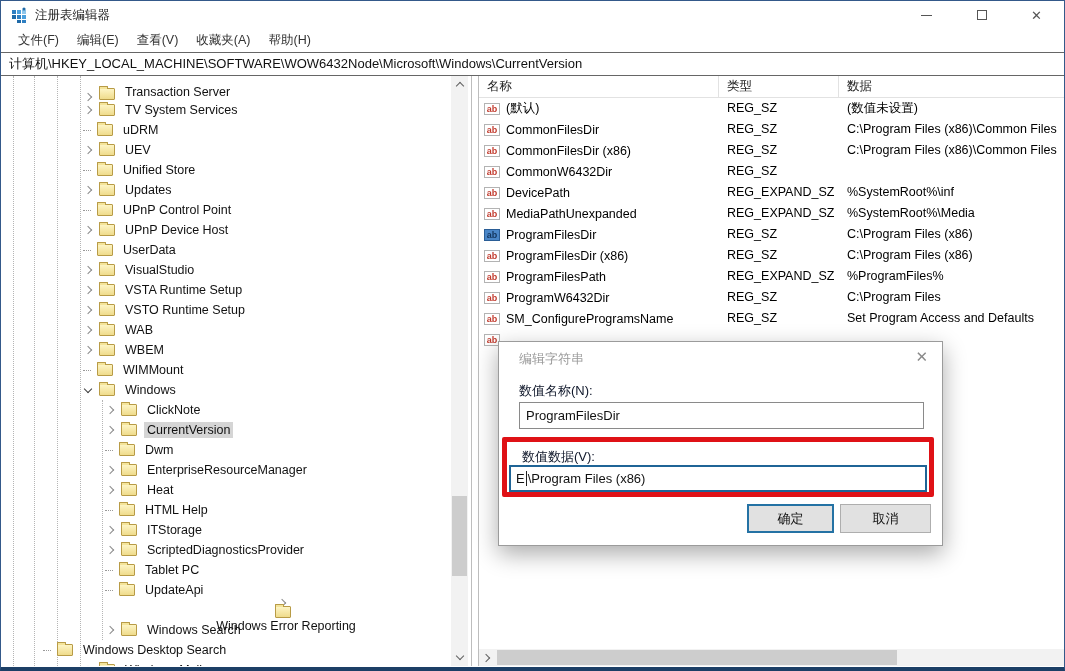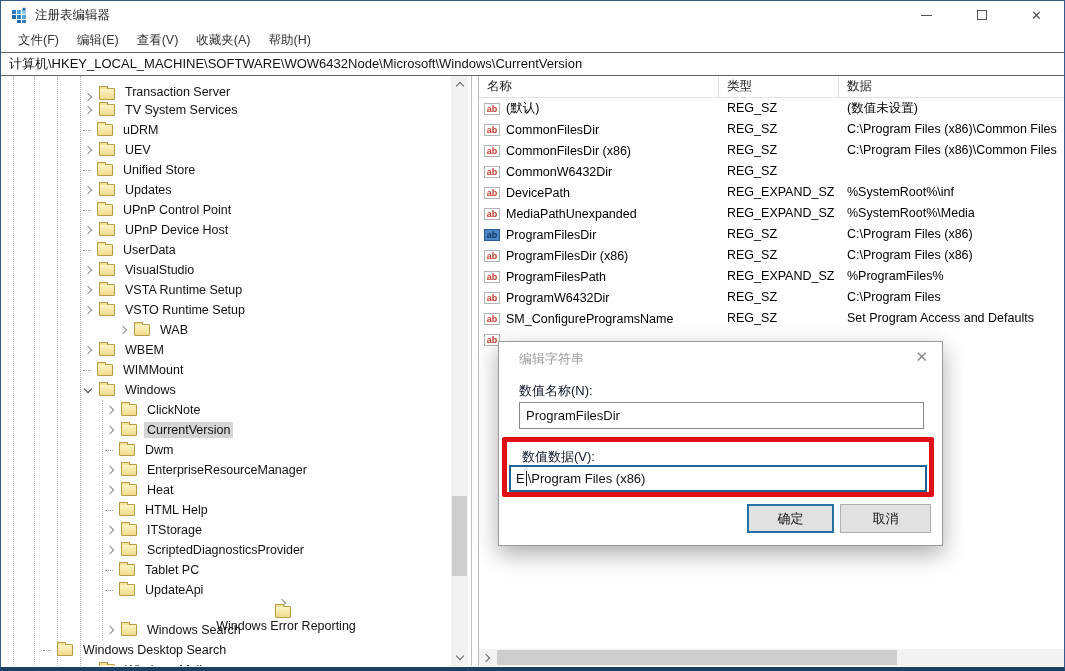--- a/index.html
+++ b/index.html
@@ -180,21 +180,21 @@
       <div class="tree-row" style="padding-left: 84px;">
         <span class="chev collapsed"></span>
         <span class="folder"></span>
         <span class="tree-label">VSTA Runtime Setup</span>
       </div>
       <div class="tree-row" style="padding-left: 84px;">
         <span class="chev collapsed"></span>
         <span class="folder"></span>
         <span class="tree-label">VSTO Runtime Setup</span>
       </div>
-      <div class="tree-row" style="padding-left: 84px; margin-left: 35px;">
+      <div class="tree-row" style="padding-left: 84px;">
         <span class="chev collapsed"></span>
         <span class="folder"></span>
         <span class="tree-label">WAB</span>
       </div>
       <div class="tree-row" style="padding-left: 84px;">
         <span class="chev collapsed"></span>
         <span class="folder"></span>
         <span class="tree-label">WBEM</span>
       </div>
       <div class="tree-row" style="padding-left: 84px;">

